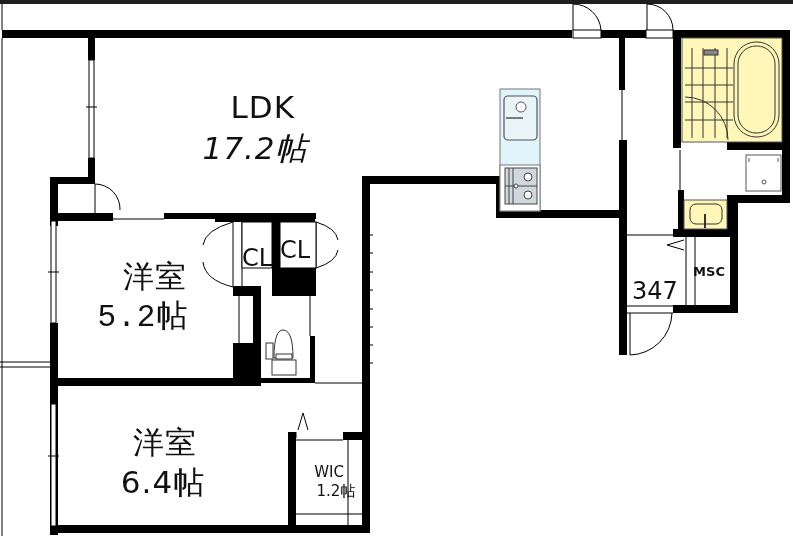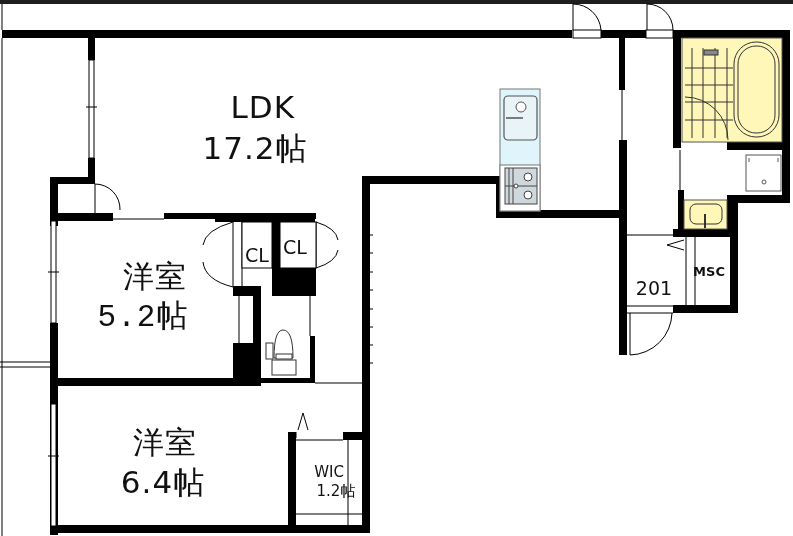--- a/index.html
+++ b/index.html
@@ -1,20 +1,20 @@
 <!DOCTYPE html>
 <html><head>
   <meta charset="utf-8">
   <style>
     html, body { margin: 0; padding: 0; background: #ffffff; }
     body { width: 793px; height: 536px; overflow: hidden; position: relative; font-family: "DejaVu Sans", sans-serif; }
     #plan { position: absolute; left: 0; top: 0; width: 793px; height: 536px; }
     .lbl { position: absolute; color: #111; text-align: center; line-height: 1; white-space: nowrap; font-family: "DejaVu Sans", sans-serif; }
     .big { font-size: 31px; letter-spacing: 1px; }
-    .mid { font-size: 19px; }
+    .mid { font-size: 24px; }
     .sm { font-size: 13px; }
     .xs { font-size: 15px; }
   </style>
 </head>
 <body>
 
 <svg id="plan" viewBox="0 0 793 536" xmlns="http://www.w3.org/2000/svg">
 
   <rect x="0" y="0" width="793" height="4" fill="#1e1e1e"></rect>
 
@@ -213,29 +213,29 @@
     <rect x="276" y="354" width="16" height="5"></rect>
     <rect x="272" y="360" width="24" height="15"></rect>
     <rect x="266" y="343" width="7" height="16"></rect>
   </g>
 
   <rect x="242" y="222" width="30" height="46" fill="#fff" stroke="#000" stroke-width="1"></rect>
   <rect x="280" y="222" width="36" height="46" fill="#fff" stroke="#000" stroke-width="1"></rect>
 </svg>
 
 <div class="lbl big" style="left:225px;top:92px;width:70px;text-align:right;">LDK</div>
-<div class="lbl big" style="left:190px;top:133px;width:130px;">17.2帖</div>
+<div class="lbl big" style="left:190px;top:133px;width:130px;font-style:italic;">17.2帖</div>
 
 <div class="lbl big" style="left:105px;top:261px;width:100px;">洋室</div>
 <div class="lbl big" style="left:88px;top:302px;width:110px;font-family:Liberation Mono, monospace;">5.2帖</div>
 
 <div class="lbl big" style="left:115px;top:427px;width:100px;">洋室</div>
 <div class="lbl big" style="left:108px;top:467px;width:110px;">6.4帖</div>
 
 <div class="lbl xs" style="left:300px;top:465px;width:58px;">WIC</div>
 <div class="lbl xs" style="left:307px;top:484px;width:58px;">1.2帖</div>
 
 <div class="lbl mid" style="left:242px;top:246px;width:30px;">CL</div>
 <div class="lbl mid" style="left:280px;top:238px;width:30px;">CL</div>
 
 <div class="lbl sm" style="left:689px;top:265px;width:40px;font-weight:bold;">MSC</div>
 
-<div class="lbl mid" style="left:632px;top:279px;width:44px;">201</div>
+<div class="lbl mid" style="left:632px;top:279px;width:44px;">347</div>
 
 </body></html>

